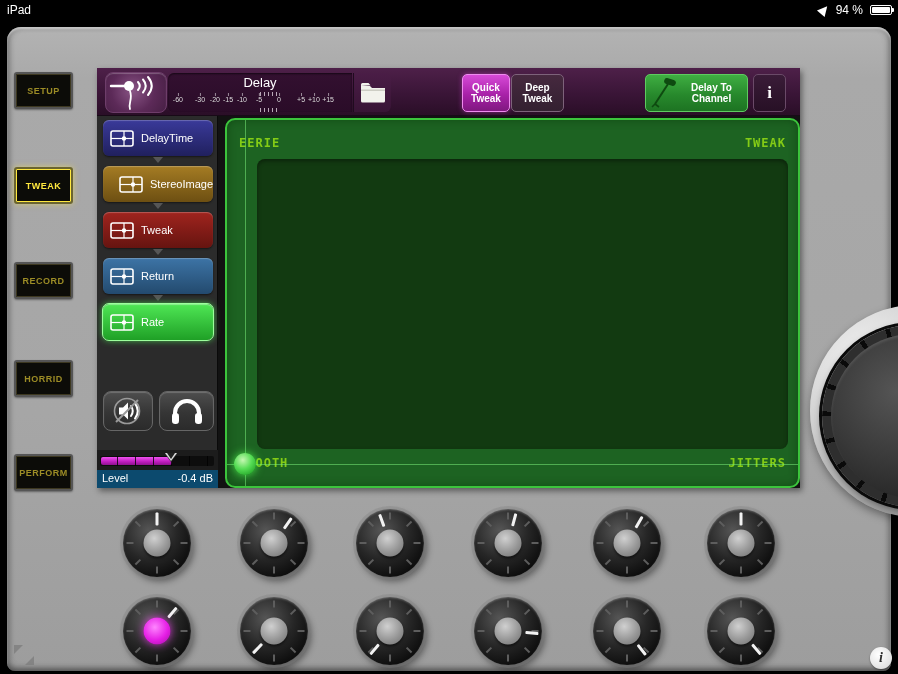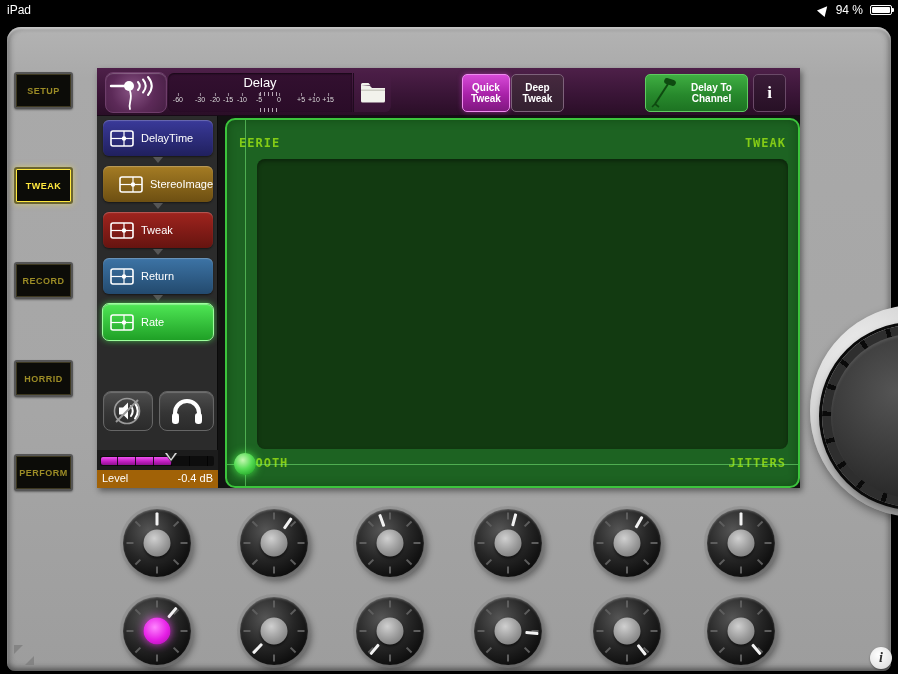--- a/index.html
+++ b/index.html
@@ -84,21 +84,21 @@
   .meter-wrap { position:absolute; left:0; top:334px; width:121px; height:20px; background:#1c1c1c; }
   .level-meter { position:absolute; left:3px; top:6px; width:114px; height:10px; background:#0d0d0d; border-radius:2px; }
   .level-fill { position:absolute; left:1px; top:1px; height:8px; border-radius:2px;
     background:linear-gradient(180deg,#ef52ef 0%, #c21fc2 55%, #8f128f 100%); }
   .level-ticks { position:absolute; inset:0; background:repeating-linear-gradient(90deg, transparent 0 17px, rgba(0,0,0,.8) 17px 18px); border-radius:2px; }
   .level-pointer { position:absolute; top:-3px; width:0; height:0; transform:translateX(-50%);
     border-left:6px solid transparent; border-right:6px solid transparent; border-top:8px solid #dcdcdc;
     filter:drop-shadow(0 1px 0 #333); }
   .level-pointer::after { content:""; position:absolute; left:-4px; top:-8px; width:0; height:0;
     border-left:4px solid transparent; border-right:4px solid transparent; border-top:6px solid #222; }
-  .level-labels { position:absolute; left:0; top:354px; width:121px; height:18px; background:#a16207; color:#fff; font-size:11px; }
+  .level-labels { position:absolute; left:0; top:354px; width:121px; height:18px; background:#0c4a6e; color:#fff; font-size:11px; }
   .level-name { position:absolute; left:5px; top:2px; }
   .level-value { position:absolute; right:5px; top:2px; }
 
   
   .xy-pad { position:absolute; left:225px; top:118px; width:575px; height:370px; border-radius:10px;
     background:#1d6322; border:2px solid #3cc43c; box-shadow:inset 0 0 10px rgba(0,40,0,.4); }
   .xy-inner { position:absolute; left:30px; top:39px; width:531px; height:290px; border-radius:8px; background:#123a11; box-shadow:inset 0 2px 4px rgba(0,0,0,.4); }
   .xy-label { position:absolute; font-family:"DejaVu Sans Mono", monospace; font-weight:bold; font-size:12px; letter-spacing:1px; color:#84cc16; }
   .xy-vline { position:absolute; top:0; bottom:0; width:1px; background:rgba(120,235,120,.55); }
   .xy-hline { position:absolute; left:0; right:0; height:1px; background:rgba(120,235,120,.55); }

